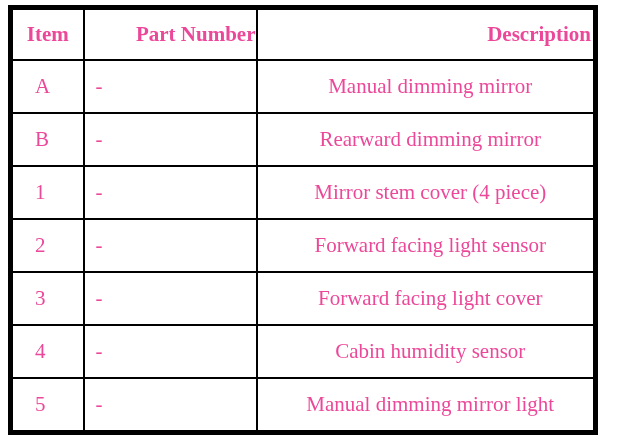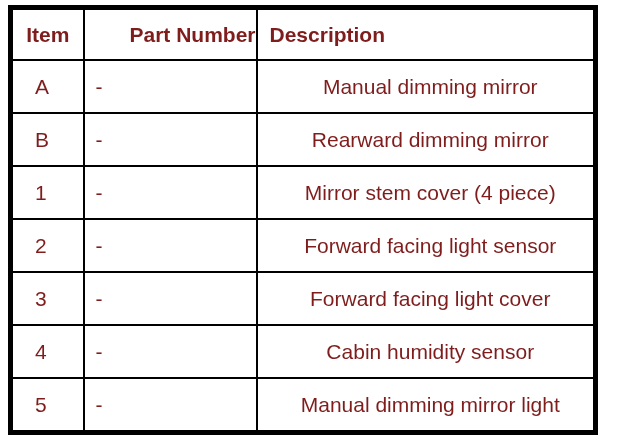--- a/index.html
+++ b/index.html
@@ -6,22 +6,22 @@
     margin: 0;
     padding: 0;
     background: #ffffff;
   }
   .page {
     position: relative;
     width: 624px;
     height: 440px;
     background: #ffffff;
     overflow: hidden;
-    font-family: Liberation Sans, sans-serif;
-    color: #7f1d1d;
+    font-family: Liberation Serif, serif;
+    color: #ec4899;
   }
   table.parts-table {
     position: absolute;
     left: 8px;
     top: 5px;
     width: 585px;
     height: 429px;
     border-collapse: collapse;
     table-layout: fixed;
     border: 5px solid #000000;
@@ -39,21 +39,21 @@
   }
   col.col-item { width: 73px; }
   col.col-part { width: 173px; }
   col.col-desc { width: 339px; }
   table.parts-table thead th {
     height: 49px;
     font-weight: bold;
   }
   th.h-item { text-align: center; padding: 0 2px; }
   th.h-part { text-align: right; padding: 0 0 0 12px; }
-  th.h-desc { text-align: left; padding: 0 12px; }
+  th.h-desc { text-align: right; padding: 0 2px; }
   table.parts-table tbody td {
     height: 51px;
     font-weight: normal;
   }
   td.c-item { text-align: left; padding: 0 0 0 22px; }
   td.c-part { text-align: left; padding: 0 0 0 11px; }
   td.c-desc { text-align: center; padding: 0 0 0 10px; }
 </style>
 </head>
 <body>

